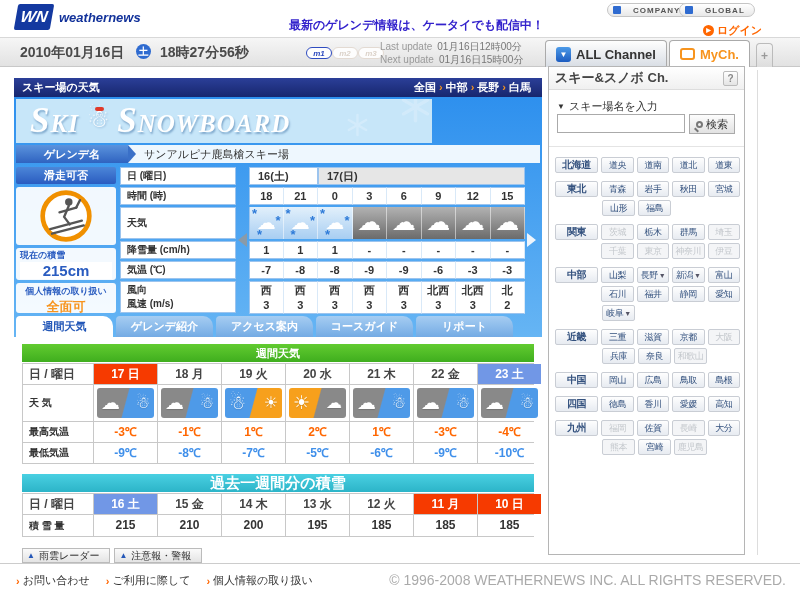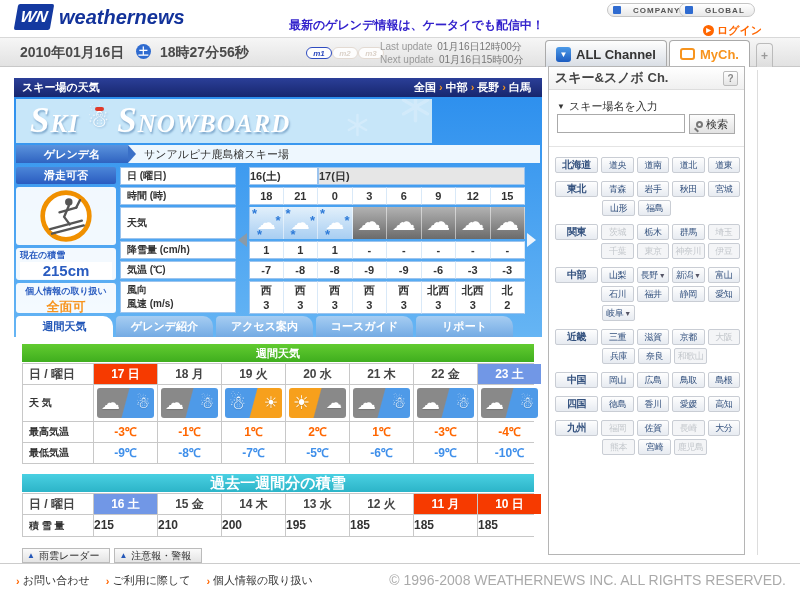--- a/index.html
+++ b/index.html
@@ -2,21 +2,21 @@
 <html><head>
 <meta charset="utf-8">
 <style>
 *{margin:0;padding:0;box-sizing:border-box}
 body{font-family:"Liberation Sans",sans-serif;background:#fff}
 .page{position:relative;width:800px;height:600px;overflow:hidden;background:#fff}
 
 .topbar{position:absolute;left:0;top:0;width:800px;height:37px;background:#fff}
 .logo{position:absolute;left:16px;top:4px;display:flex;align-items:center;cursor:pointer}
 .logo-wn{display:inline-block;width:36px;height:26px;background:#1439a0;color:#fff;font-style:italic;font-weight:bold;font-size:16px;line-height:26px;text-align:center;transform:skewX(-10deg);border-radius:2px}
-.logo-text{margin-left:7px;color:#12329a;font-weight:bold;font-style:italic;font-size:20px}
+.logo-text{margin-left:7px;color:#12329a;font-weight:bold;font-style:italic;font-size:13px}
 .promo{position:absolute;left:289px;top:17px;color:#3322cc;font-weight:bold;font-size:12px}
 .corp-btn{position:absolute;top:3px;height:14px;border:1px solid #c5c5c5;border-radius:7px;background:linear-gradient(#fff,#e8e8e8);display:flex;align-items:center;gap:12px;padding:0 9px 0 5px;font-size:8px;color:#555;font-weight:bold;letter-spacing:1px;cursor:pointer}
 .corp-btn.company{left:607px}.corp-btn.global{left:679px}
 .sq{width:8px;height:8px;background:#2f6bd0;border-radius:1px}
 .login{position:absolute;left:703px;top:23px;display:flex;align-items:center;gap:3px;color:#f60;font-weight:bold;font-size:11px;cursor:pointer}
 .lc{width:11px;height:11px;border-radius:50%;background:#f60;color:#fff;font-size:6px;line-height:11px;text-align:center;font-style:normal}
 
 .datebar{position:absolute;left:0;top:37px;width:800px;height:30px;background:linear-gradient(#f6f6f6,#e2e2e2);border-top:1px solid #d8d8d8;border-bottom:1px solid #c8c8c8}
 .date{position:absolute;left:20px;top:6px;font-size:14px;font-weight:bold;color:#4a4a4a}
 .wk-badge{position:absolute;left:136px;top:6px;width:15px;height:15px;background:#2f6bd0;border-radius:50%;color:#fff;font-size:10px;font-weight:bold;text-align:center;line-height:15px}
@@ -72,21 +72,21 @@
 .labelcol{width:116px;display:flex;flex-direction:column;gap:2px}
 .lc-cell{background:#fff;border:1px solid #9cc4ee;color:#333;font-size:10px;font-weight:bold;padding-left:6px;display:flex;flex-direction:column;justify-content:center}
 .h18{height:18px}.h32{height:32px}
 .arrL,.arrR{width:13px;display:flex;align-items:center;justify-content:center;cursor:pointer}
 .arrL::after{content:"";border-right:9px solid #8a9aa8;border-top:7px solid transparent;border-bottom:7px solid transparent}
 .arrR::after{content:"";border-left:9px solid #eef5fc;border-top:7px solid transparent;border-bottom:7px solid transparent}
 .datagrid{width:276px;display:flex;flex-direction:column;gap:2px}
 .hrow{display:grid}
 .hrow>*:first-child{border-left:1px solid #9cc4ee}
 .days{grid-template-columns:69px 207px;height:18px}
-.hd{background:#fff;font-size:11px;font-weight:bold;color:#333;line-height:16px;border:1px solid #9cc4ee}
+.hd{background:#fff;font-size:11px;font-weight:bold;color:#333;line-height:16px;padding-left:8px;border:1px solid #9cc4ee}
 .hd.alt{background:#e6e6e6}
 .times,.snowf,.temps{grid-template-columns:repeat(8,34.5px);height:18px}
 .hc{background:#fff;border-top:1px solid #9cc4ee;border-bottom:1px solid #9cc4ee;border-right:1px solid #d9e9f8;font-size:11px;font-weight:bold;color:#333;text-align:center;line-height:16px}
 .weath{grid-template-columns:repeat(8,34.5px);height:32px}
 .hw{position:relative;overflow:hidden;border-right:1px solid rgba(255,255,255,.5)}
 .hw.snow{background:linear-gradient(#e2f0fb,#a8cef2)}
 .hw.cloud{background:linear-gradient(#b2b2b2,#6b6b6b)}
 .hw .cl{position:absolute;left:50%;top:50%;transform:translate(-50%,-52%);color:#fff;font-size:24px;font-style:normal}
 .hw.snow .cl{font-size:19px}
 .hw .st{position:absolute;color:#2d7ad8;font-weight:bold;font-style:normal;font-size:13px}
@@ -105,21 +105,21 @@
 .lab{font-size:10px;font-weight:bold;color:#333;display:flex;align-items:center;padding-left:6px}
 .dayh{height:20px;font-size:12px;font-weight:bold;color:#444;text-align:center;line-height:20px}
 .dayh.hl-red{background:#f63a00;color:#fff}
 .dayh.hl-blue{background:#7197e6;color:#fff}
 .icn{height:36px;display:flex;align-items:center;justify-content:center;padding:2px 3px}
 .wicon{width:100%;height:30px;border-radius:3px;position:relative;overflow:hidden}
 .wg{position:absolute;top:50%;transform:translateY(-54%);color:#fff;font-style:normal;font-size:19px;text-shadow:0 1px 1px rgba(0,0,0,.15)}
 .wg.l{left:4px}.wg.r{right:4px;font-size:16px}
 .tmp{height:20px;font-size:12px;font-weight:bold;text-align:center;line-height:20px}
 .tmp.hi{color:#f60}.tmp.lo{color:#3f8fea}
-.amt{height:21px;font-size:12px;font-weight:bold;color:#333;line-height:21px}
+.amt{height:21px;font-size:12px;font-weight:bold;color:#333;text-align:center;line-height:21px}
 .cbar{height:18px;background:linear-gradient(#49d0e2,#2cb4c8);color:#fff;font-size:15px;font-weight:bold;text-align:center;line-height:18px;margin-top:10px}
 .bbar{margin-top:11px;display:flex;gap:4px}
 .blink{height:15px;border:1px solid #bbb;background:linear-gradient(#fafafa,#e4e4e4);font-size:10px;color:#333;padding:0 10px 0 4px;cursor:pointer;display:flex;align-items:center;gap:4px}
 .tri{color:#2558b8;font-size:8px;font-style:normal}
 
 .sidebar{position:absolute;left:548px;top:66px;width:197px;height:489px;background:#fff;border:1px solid #b5b5b5}
 .sb-h{height:23px;border-bottom:1px solid #ddd;display:flex;align-items:center;justify-content:space-between;padding:0 6px;font-size:13px;font-weight:bold;color:#444;background:linear-gradient(#fff,#f0f0f0)}
 .help{width:15px;height:15px;border:1px solid #bbb;background:linear-gradient(#fff,#e4e4e4);color:#888;font-size:10px;text-align:center;line-height:14px;border-radius:2px;cursor:pointer}
 .sb-search{padding:9px 8px 12px;border-bottom:1px solid #e4e4e4}
 .slab{font-size:11px;color:#333;display:flex;gap:4px;align-items:center;cursor:pointer}

